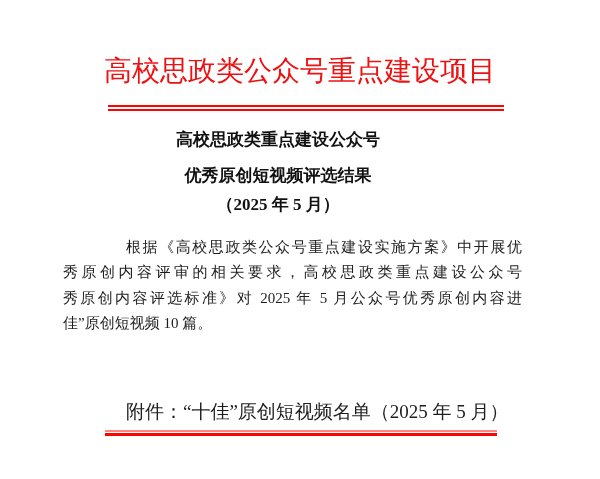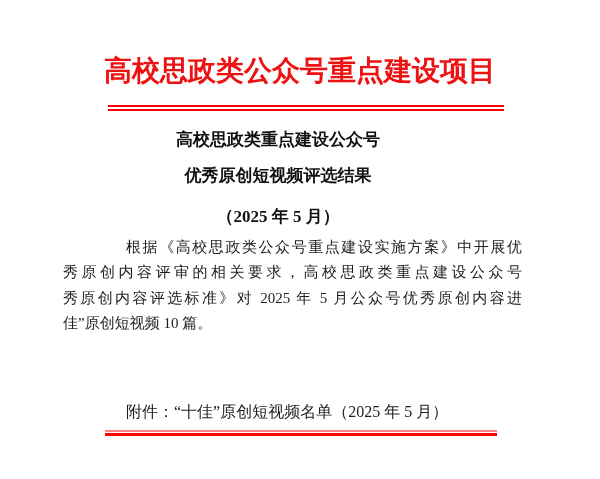--- a/index.html
+++ b/index.html
@@ -20,21 +20,21 @@
     color: var(--body-text);
   }
   .doc-title {
     position: absolute;
     top: 54px;
     left: 0;
     width: 600px;
     text-align: center;
     font-size: 28px;
     line-height: 34px;
-    font-weight: bold;
+    font-weight: normal;
     color: var(--title-red);
     letter-spacing: 0px;
     white-space: nowrap;
   }
   .rule {
     position: absolute;
     font-size: 0;
     line-height: 0;
   }
   .rule .bar { width: 100%; }
@@ -52,42 +52,42 @@
     width: 556px;
     text-align: center;
     font-size: 17px;
     line-height: 20px;
     font-weight: bold;
     color: #111111;
     white-space: nowrap;
   }
   .subtitle-1 { top: 130px; }
   .subtitle-2 { top: 166px; }
-  .subtitle-date { top: 207px; }
+  .subtitle-date { top: 195px; }
   .body-paragraph {
     position: absolute;
     top: 235px;
     left: 63px;
     width: 459px;
     font-size: 15px;
     line-height: 25.3px;
     color: var(--body-text);
   }
   .body-line {
     text-align: justify;
     text-align-last: justify;
     white-space: nowrap;
   }
   .body-line.first { padding-left: 63px; }
   .body-line.last  { text-align-last: left; white-space: normal; }
   .attachment-line {
     position: absolute;
     top: 400px;
     left: 126px;
-    font-size: 16px;
+    font-size: 19px;
     line-height: 24px;
     color: var(--body-text);
     white-space: nowrap;
   }
 </style>
 </head>
 <body>
 
 <div class="page">
 

